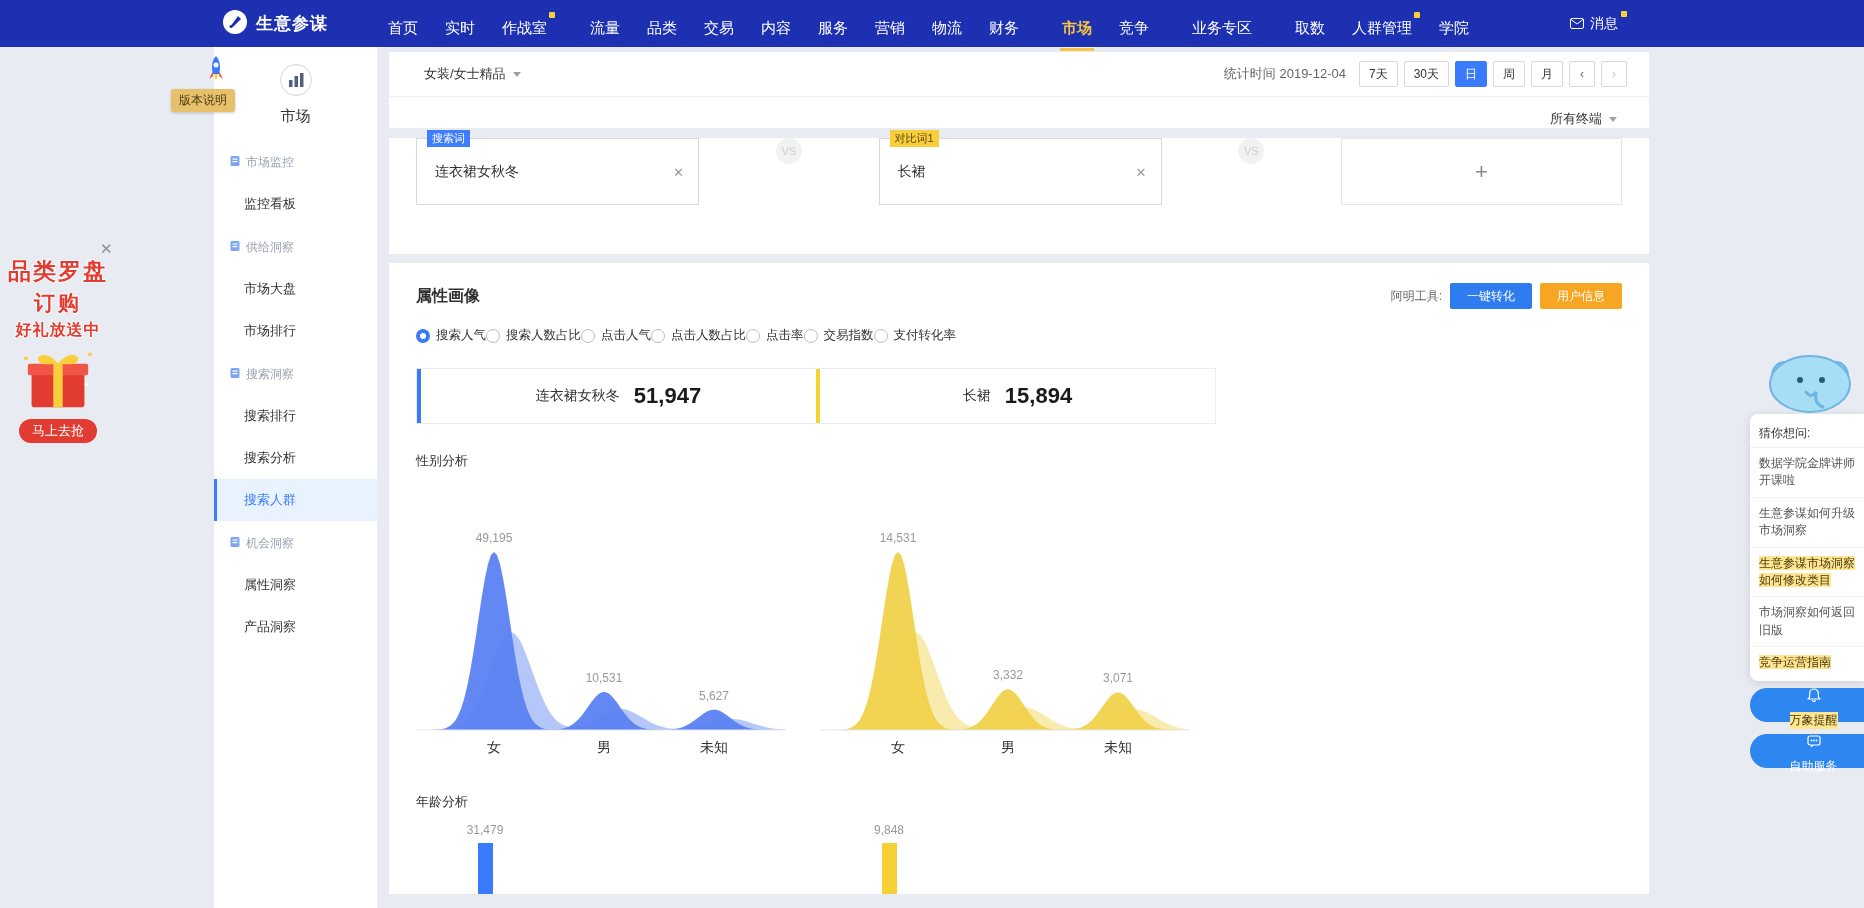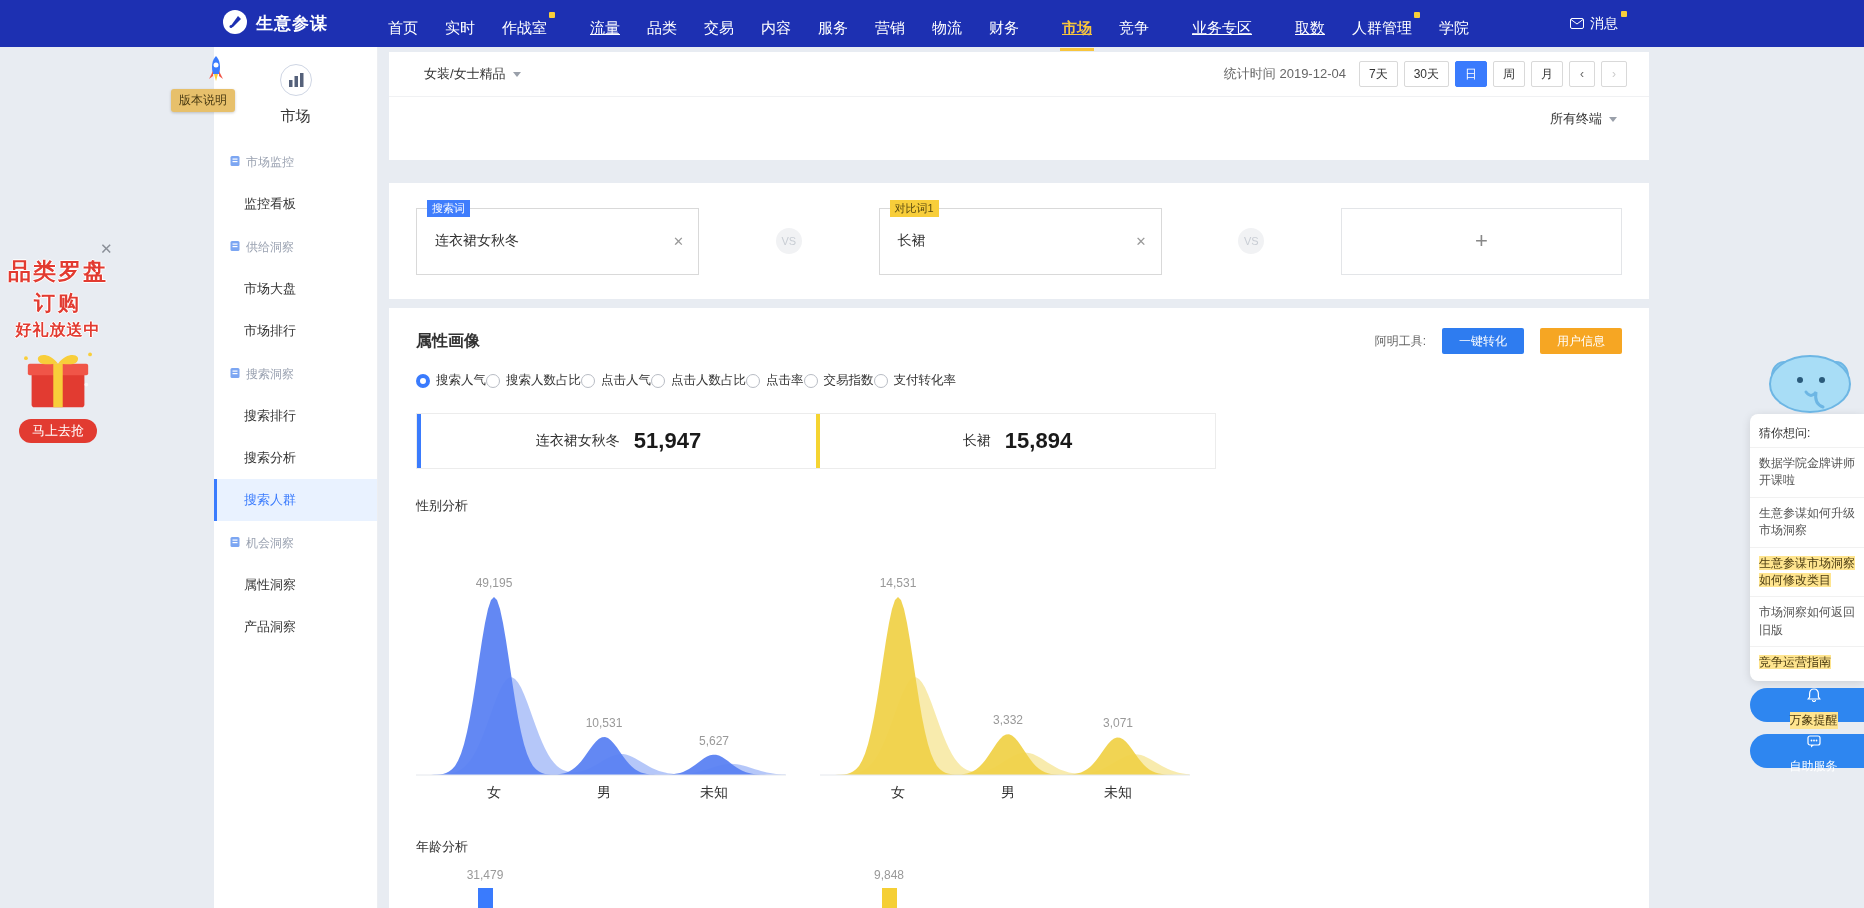--- a/index.html
+++ b/index.html
@@ -5,21 +5,21 @@
   *{margin:0;padding:0;box-sizing:border-box;}
   html,body{width:1864px;height:908px;}
   body{font-family:"Liberation Sans","DejaVu Sans",sans-serif;background:#e8ecf2;overflow:hidden;position:relative;color:#333;}
 
   
   .topnav{position:absolute;top:0;left:0;width:1864px;height:47px;background:#1d30b2;display:flex;align-items:center;color:#fff;z-index:40;}
   .logo-wrap{display:flex;align-items:center;margin-left:222px;gap:8px;cursor:pointer;}
   .logo-text{font-size:17px;font-weight:bold;letter-spacing:1px;text-align:right;}
   .nav-items{display:flex;gap:27px;margin-left:60px;font-size:15px;align-items:center;height:100%;margin-top:7px;}
   .nav-item{position:relative;height:47px;line-height:47px;cursor:pointer;white-space:nowrap;}
-  .nav-item.sp{margin-left:16px;text-decoration:underline;}
+  .nav-item.sp{margin-left:16px;}
   .nav-item.active{color:#f7c53d;font-weight:bold;}
   .nav-item.active::after{content:"";position:absolute;left:-2px;right:-2px;bottom:0;height:3px;background:#f7c53d;}
   .bdot{position:absolute;top:8px;right:-8px;width:6px;height:6px;background:#f8ce3a;border-radius:1px;}
   .nav-right{margin-left:auto;margin-right:246px;display:flex;align-items:center;gap:6px;font-size:14px;position:relative;cursor:pointer;}
   .nav-right .bdot{top:-4px;right:-9px;position:absolute;}
   .msg-txt{position:relative;}
 
   
   .sidebar{position:absolute;left:214px;top:47px;width:163px;height:861px;background:#fff;z-index:10;box-shadow:1px 0 0 #eceef2;}
   .sidebar-head{padding:16px 0 14px;text-align:center;}
@@ -39,47 +39,47 @@
   .promo{position:absolute;left:6px;top:256px;width:104px;text-align:center;z-index:30;}
   .promo-l1{font-size:23px;font-weight:bold;color:#e23b31;letter-spacing:2px;text-shadow:0 1px 0 #fff,0 -1px 0 #fff,1px 0 0 #fff,-1px 0 0 #fff;}
   .promo-l2{font-size:21px;font-weight:bold;color:#e23b31;letter-spacing:3px;text-shadow:0 1px 0 #fff,0 -1px 0 #fff,1px 0 0 #fff,-1px 0 0 #fff;margin-top:2px;}
   .promo-l3{font-size:16px;font-weight:bold;color:#e23b31;letter-spacing:1px;text-shadow:0 1px 0 #fff,0 -1px 0 #fff,1px 0 0 #fff,-1px 0 0 #fff;margin-top:3px;}
   .promo-gift{margin:4px auto 2px;display:block;}
   .promo-cta{display:inline-block;background:#e23b31;color:#fff;font-size:13px;padding:3px 13px;border-radius:12px;cursor:pointer;margin-top:2px;}
 
   
   .main{position:absolute;left:389px;top:47px;width:1260px;height:861px;}
   .panel{background:#fff;}
-  .toolbar-panel{margin-top:5px;height:108px;}
+  .toolbar-panel{margin-top:5px;height:76px;}
   .t-row{height:44px;display:flex;align-items:center;padding:0 22px 0 35px;}
   .t-row.right{justify-content:flex-end;padding-right:32px;}
   .t-divider{height:1px;background:#f0f1f3;}
   .select-like{display:flex;align-items:center;font-size:13px;color:#333;cursor:pointer;}
   .caret{width:0;height:0;border-left:4px solid transparent;border-right:4px solid transparent;border-top:5px solid #9aa0aa;margin-left:7px;display:inline-block;}
   .time-controls{margin-left:auto;display:flex;align-items:center;gap:6px;}
   .stat-time{font-size:13px;color:#666;margin-right:7px;}
   .btn{height:26px;padding:0 9px;background:#fff;border:1px solid #d9d9d9;font-size:12px;color:#333;border-radius:2px;cursor:pointer;font-family:inherit;}
   .btn.active{background:#3a7bfd;border-color:#3a7bfd;color:#fff;}
   .btn.pager{width:26px;padding:0;color:#666;}
   .btn.pager.disabled{color:#ccc;cursor:default;}
 
-  .compare-panel{margin-top:23px;height:116px;display:flex;align-items:center;justify-content:space-between;padding:0 27px;}
+  .compare-panel{margin-top:10px;height:116px;display:flex;justify-content:space-between;padding:0 27px;}
   .word-box{position:relative;width:283px;height:67px;border:1px solid #d9d9d9;display:flex;align-items:center;padding-left:18px;background:#fff;cursor:text;}
   .word-tag{position:absolute;top:-9px;left:10px;font-size:11px;padding:1px 5px;line-height:15px;}
   .tag-blue{background:#3f7dfc;color:#fff;}
   .tag-yellow{background:#f8ce3a;color:#5a4a10;}
   .word-text{font-size:14px;color:#333;}
   .clear-x{position:absolute;right:14px;top:50%;transform:translateY(-50%);color:#999;font-size:13px;cursor:pointer;}
   .vs{width:26px;height:26px;border-radius:50%;background:#f1f2f4;color:#c8cdd4;font-size:11px;display:flex;align-items:center;justify-content:center;flex:0 0 26px;}
   .add-box{width:281px;height:67px;border:1px solid #e3e5e8;display:flex;align-items:center;justify-content:center;font-size:22px;color:#888;background:#fff;cursor:pointer;}
 
   .portrait-panel{margin-top:9px;height:631px;padding:20px 27px 0;overflow:hidden;}
   .portrait-head{display:flex;align-items:center;}
   .portrait-title{font-size:16px;color:#333;font-weight:bold;}
-  .tools{margin-left:auto;display:flex;align-items:center;gap:16px;}
+  .tools{margin-left:auto;display:flex;align-items:center;gap:8px;}
   .tools-label{font-size:12px;color:#666;}
   .btn-blue{background:#2e7cf0;color:#fff;font-size:12px;height:26px;padding:0 17px;border:none;border-radius:2px;cursor:pointer;font-family:inherit;}
   .btn-orange{background:#f6a623;color:#fff;font-size:12px;height:26px;padding:0 17px;border:none;border-radius:2px;cursor:pointer;font-family:inherit;}
   .radio-row{margin-top:18px;display:flex;align-items:center;}
   .radio{display:flex;align-items:center;gap:6px;font-size:12.5px;color:#333;cursor:pointer;}
   .rdot{width:14px;height:14px;border-radius:50%;border:1px solid #b8bcc4;background:#fff;flex:0 0 14px;}
   .rdot.sel{border:4px solid #3a7bfd;}
   .summary-row{margin-top:24px;width:800px;border:1px solid #ececec;display:flex;height:56px;}
   .sum-card{flex:1;display:flex;align-items:center;justify-content:center;gap:14px;border-left:4px solid #3a7bfd;}
   .sum-name{font-size:14px;color:#333;}

